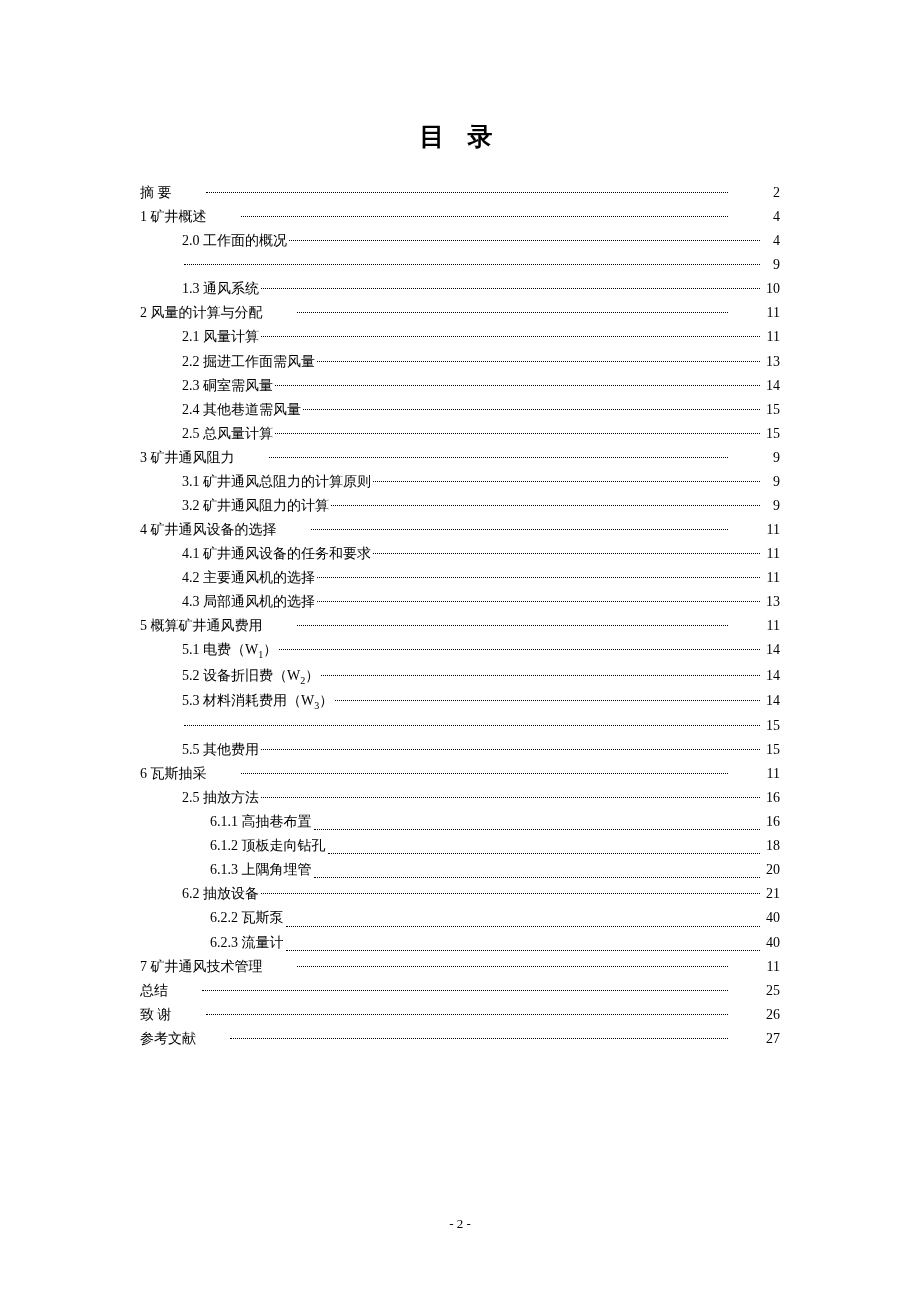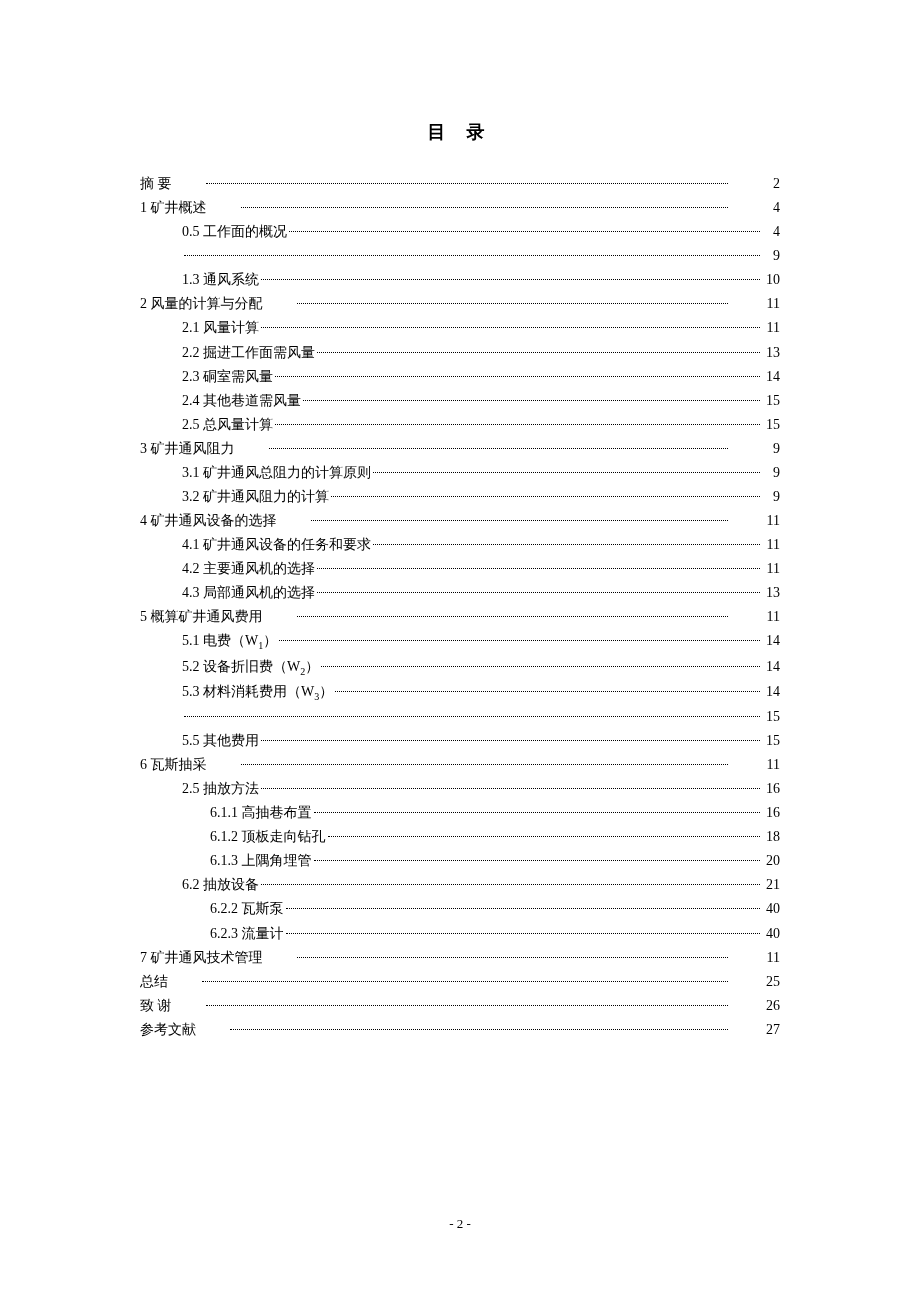--- a/index.html
+++ b/index.html
@@ -12,35 +12,35 @@
       font-family: "SimSun", "宋体", serif;
       width: 920px;
       height: 1302px;
       position: relative;
       padding: 120px 140px 0 140px;
       font-size: 14px;
       color: #000;
     }
     .title {
       text-align: center;
-      font-size: 18px;
+      font-size: 25px;
       font-weight: bold;
       font-family: "SimHei", "黑体", sans-serif;
       letter-spacing: 8px;
       margin-bottom: 28px;
     }
     .toc-row {
       display: flex;
       align-items: baseline;
       line-height: 1.72;
       white-space: nowrap;
     }
     .indent-0 { padding-left: 0; gap: 32px; }
     .indent-1 { padding-left: 42px; }
-    .indent-2 { padding-left: 70px; }
+    .indent-2 { padding-left: 70px; align-items: flex-end; }
     .label {
       flex: 0 0 auto;
     }
     .dots {
       flex: 1 1 auto;
       border-bottom: 1.5px dotted #000;
       transform: translateY(-4px);
       margin: 0 2px;
       min-width: 10px;
     }
@@ -72,21 +72,21 @@
       <span class="label">摘  要</span>
       <span class="dots"></span>
       <span class="page">2</span>
     </div>
     <div class="toc-row indent-0">
       <span class="label">1 矿井概述</span>
       <span class="dots"></span>
       <span class="page">4</span>
     </div>
     <div class="toc-row indent-1">
-      <span class="label">0.5 工作面的概况</span>
+      <span class="label">2.0 工作面的概况</span>
       <span class="dots"></span>
       <span class="page">4</span>
     </div>
     <div class="toc-row indent-1">
       <span class="dots"></span>
       <span class="page">9</span>
     </div>
     <div class="toc-row indent-1">
       <span class="label">1.3 通风系统</span>
       <span class="dots"></span>

